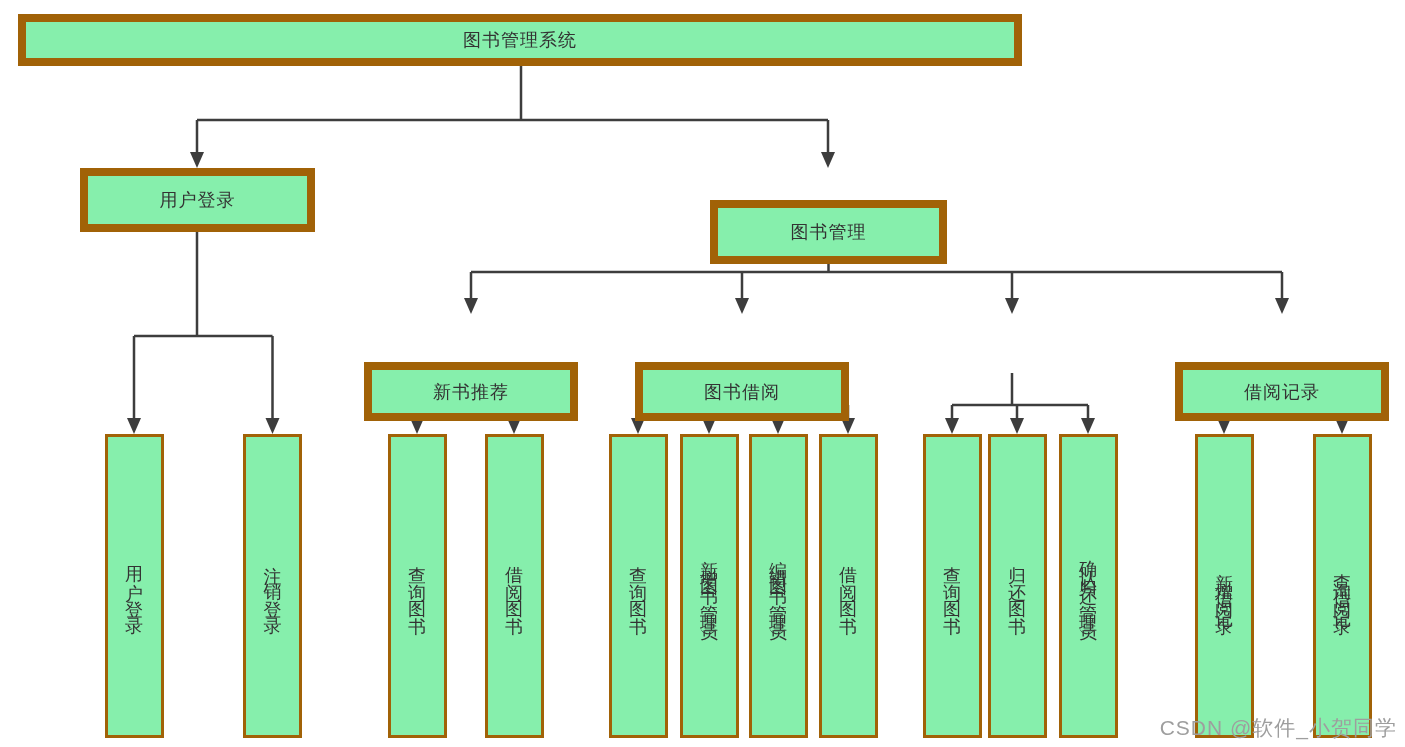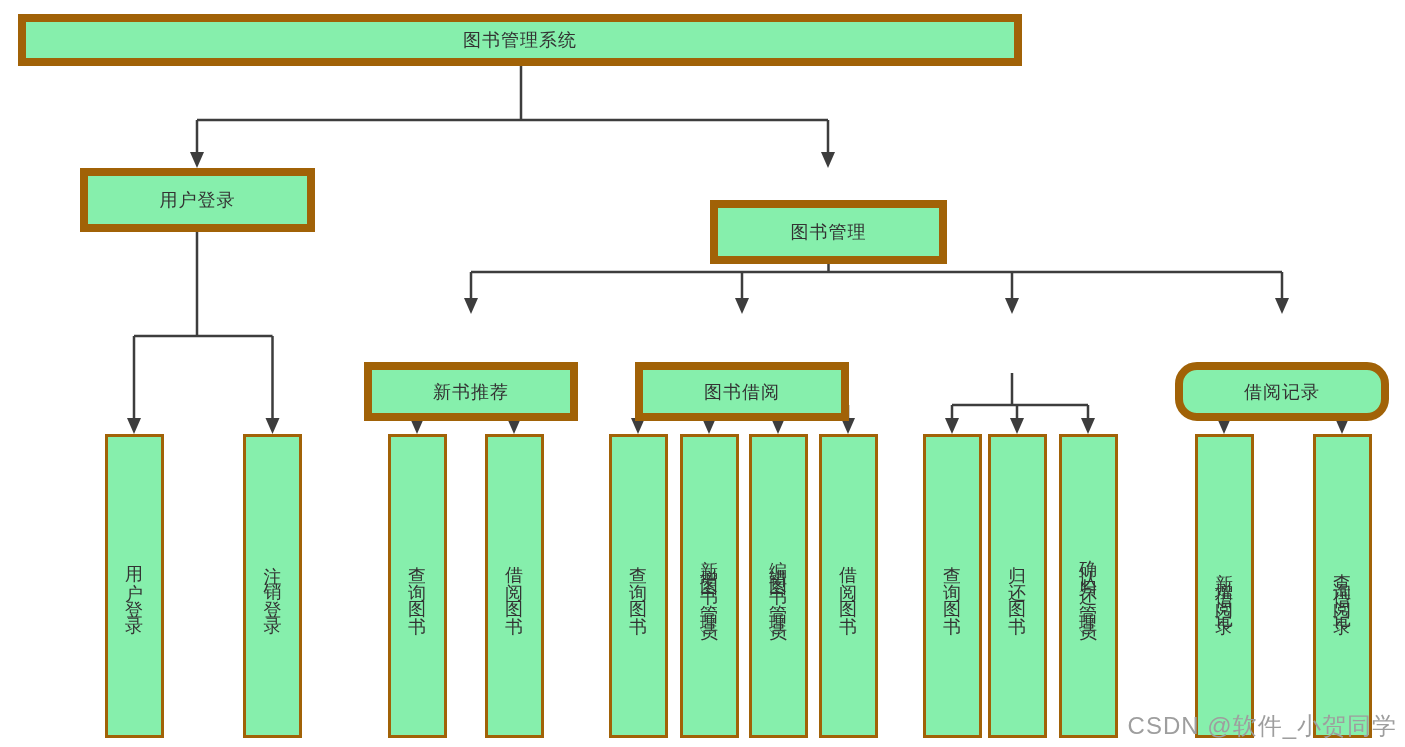--- a/index.html
+++ b/index.html
@@ -51,21 +51,21 @@
     writing-mode: vertical-rl;
     font-size: 18px;
     line-height: 1;
     color: #333333;
   }
   #watermark {
     position: absolute;
     right: 8px;
     bottom: 5px;
     z-index: 3;
-    font-size: 24px;
+    font-size: 21px;
     color: #9e9e9e;
     letter-spacing: 1px;
     white-space: nowrap;
   }
 </style>
 </head>
 <body>
 
 <div id="canvas">
 
@@ -137,21 +137,21 @@
   <div class="node lvl2" style="left:710px; width:237px;margin-top:32px;">
     <span>图书管理</span>
   </div>
 
   <div class="node lvl3" style="left:364px; width:214px;">
     <span>新书推荐</span>
   </div>
   <div class="node lvl3" style="left:635px; width:214px;align-items:center;">
     <span>图书借阅</span>
   </div>
-  <div class="node lvl3" style="left:1175px; width:214px;border-radius:22px;">
+  <div class="node lvl3" style="left:1175px; width:214px;">
     <span>借阅记录</span>
   </div>
 
   <div class="node leaf" style="left:104.5px;">
     <span class="v-text" style="letter-spacing: 17px;">用户登录</span>
   </div>
   <div class="node leaf" style="left:243px;">
     <span class="v-text" style="letter-spacing: 17px;">注销登录</span>
   </div>
 

